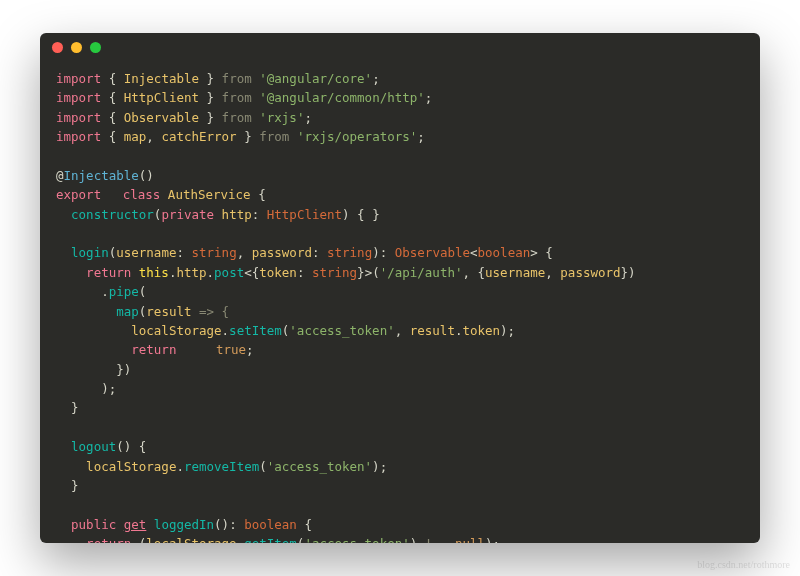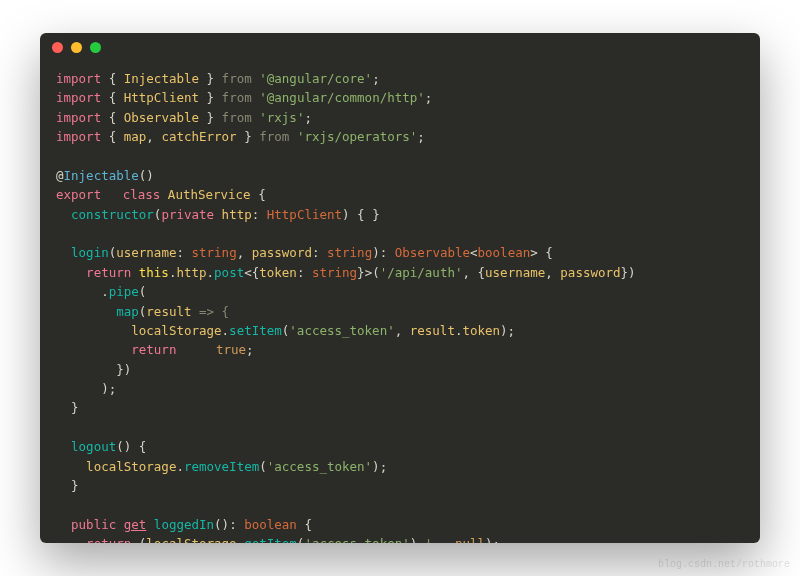--- a/index.html
+++ b/index.html
@@ -65,21 +65,21 @@
   .const { color: #d29a5a; margin-left: 32px; }
   .this { color: #fde047; }
   .op { color: #888873; }
   .null { color: #d29a5a; }
   .watermark {
     position: fixed;
     right: 10px;
     bottom: 6px;
     font-size: 10px;
     color: rgba(0,0,0,0.12);
-    font-family: Liberation Mono, monospace;
+    font-family: Liberation Serif, serif;
   }
 </style>
 </head>
 <body>
 
 <div class="window">
   <div class="titlebar">
     <div class="dot dot-red"></div>
     <div class="dot dot-yellow"></div>
     <div class="dot dot-green"></div>

